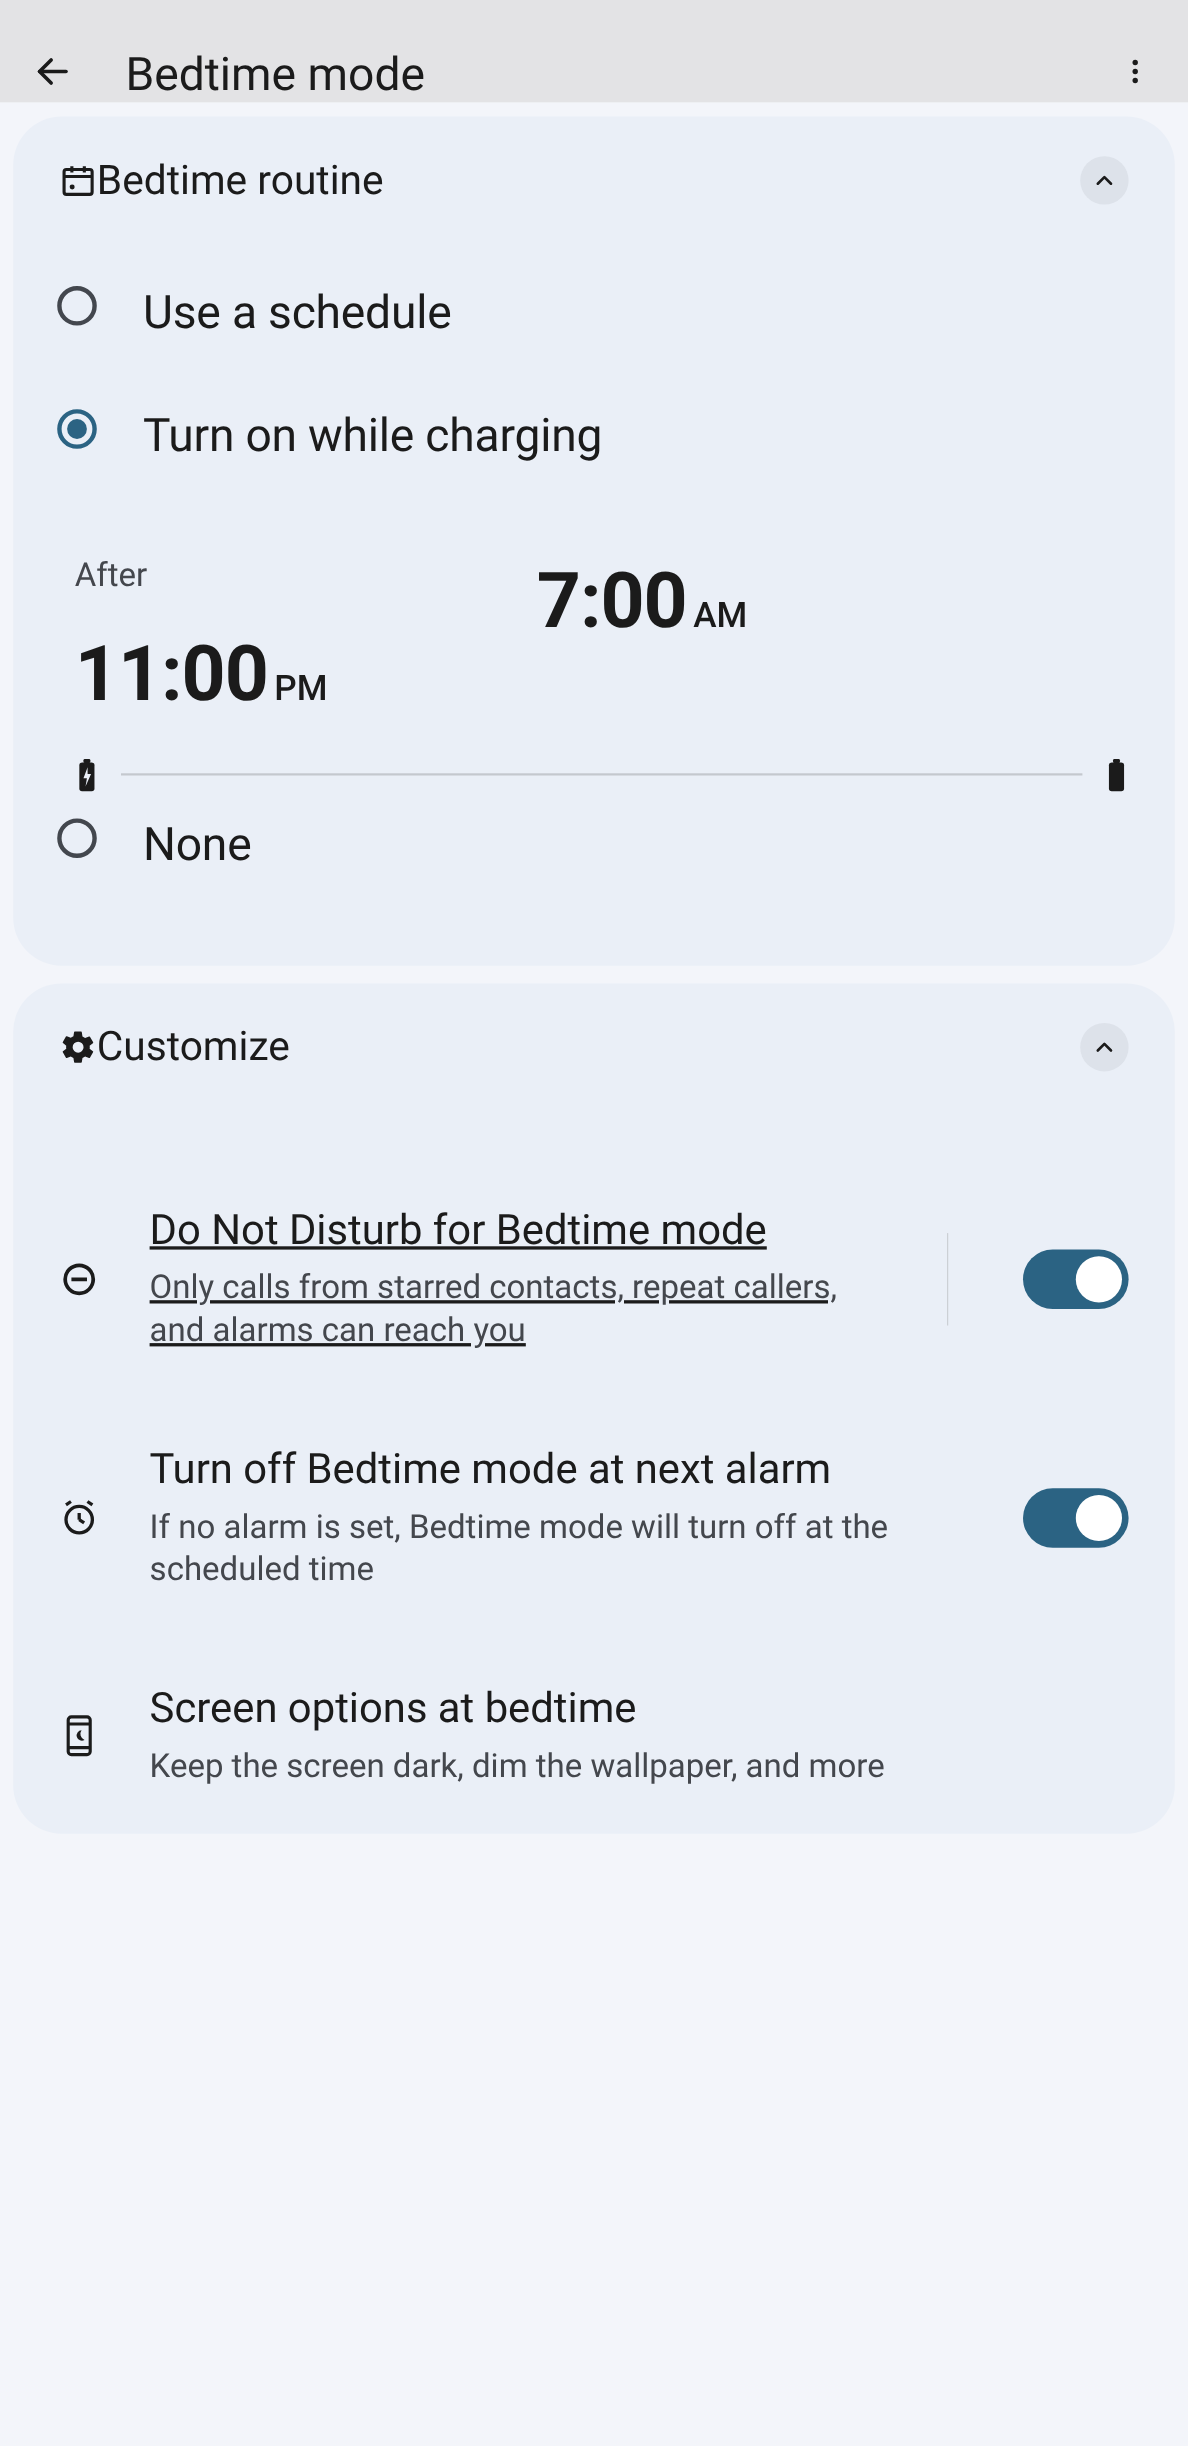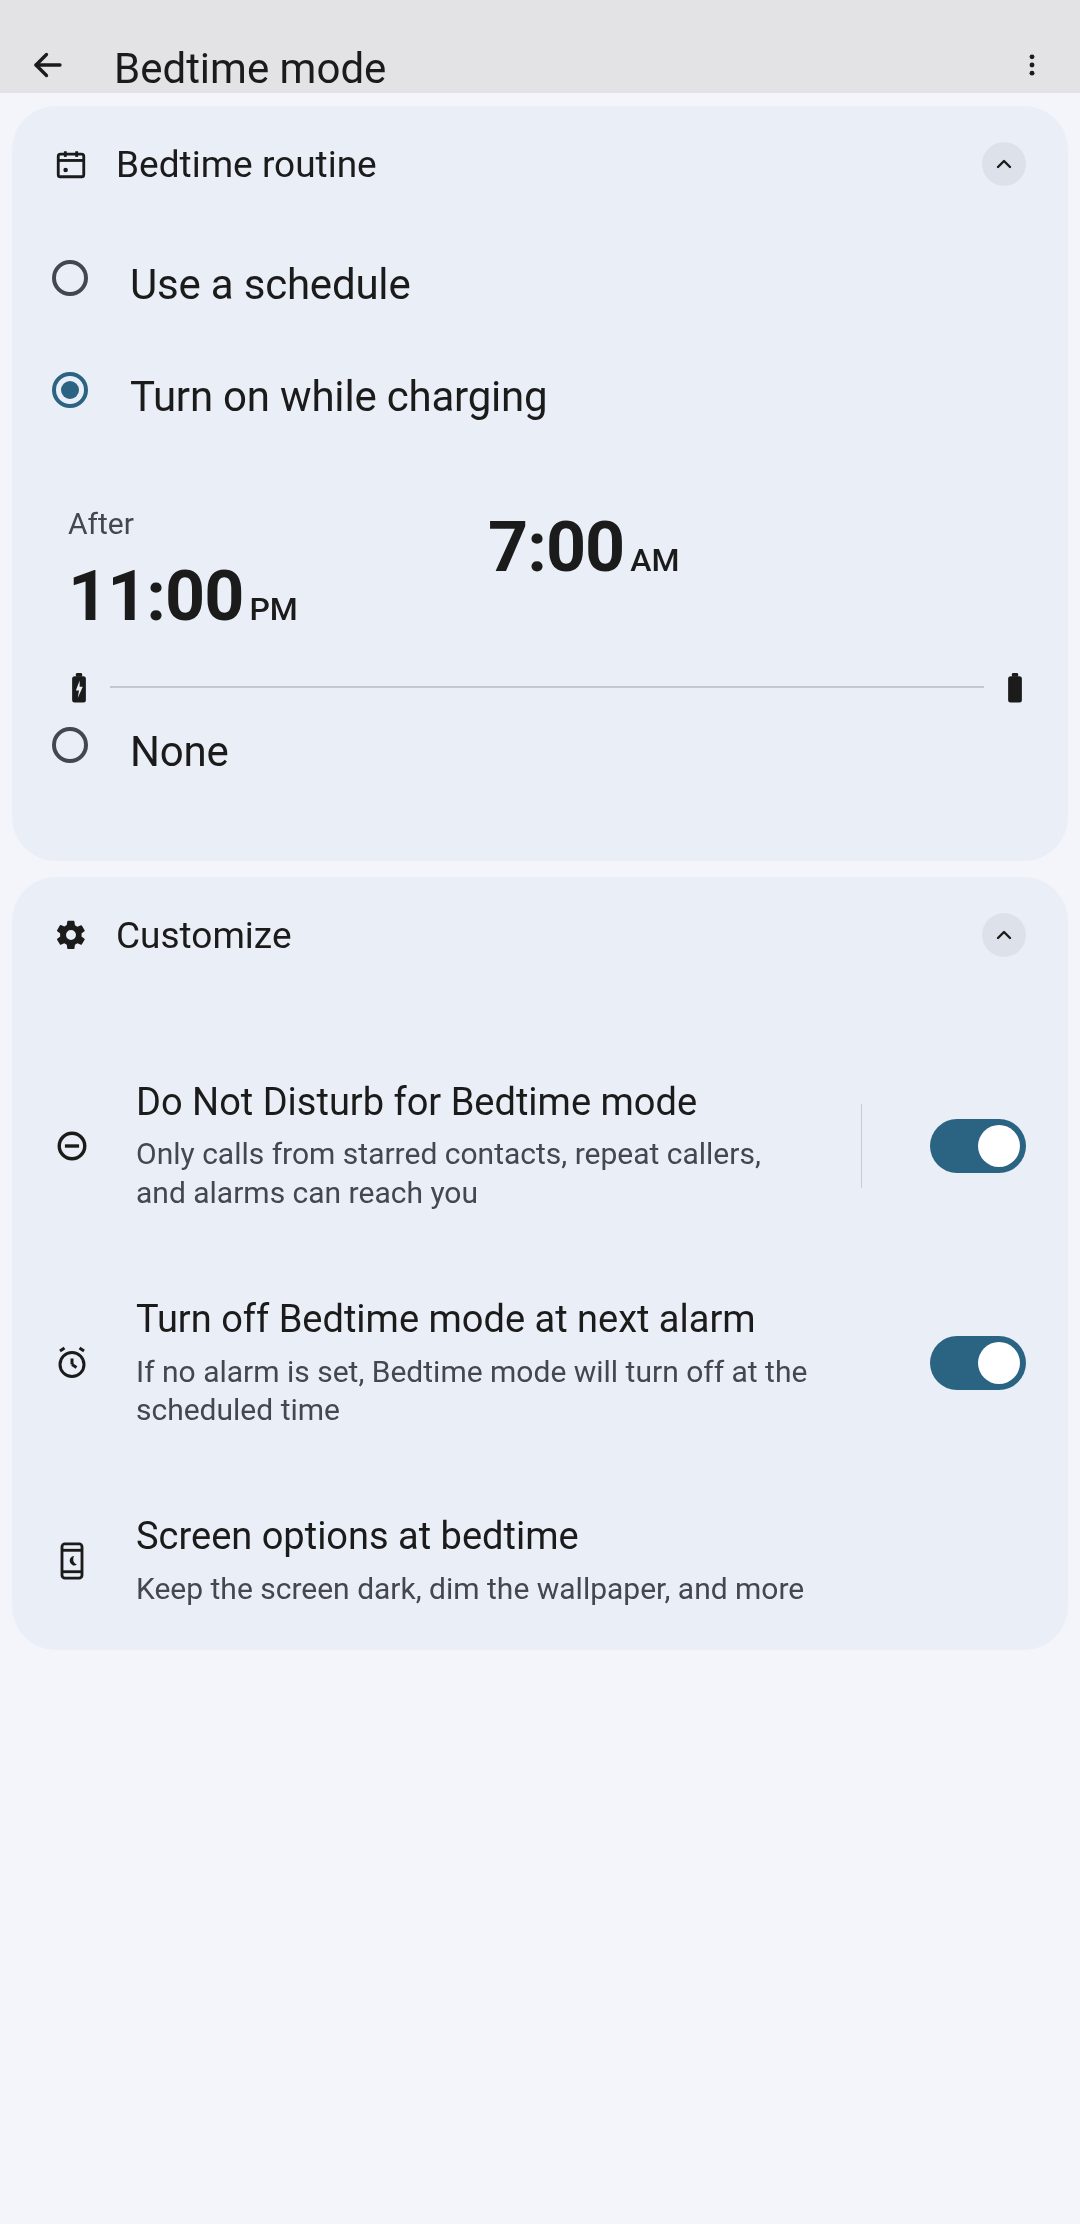--- a/index.html
+++ b/index.html
@@ -46,21 +46,20 @@
     width: 100%;
     margin-bottom: 16px;
     padding: 0 42px;
   }
 
   
   .card-header {
     display: flex;
     align-items: center;
     height: 116px;
-    gap: 28px;
   }
   .card-header .hdr-icon {
     width: 34px; height: 34px;
     display: flex; align-items: center; justify-content: center;
   }
   .card-header .hdr-label {
     font-size: 37px;
     color: #1b1b1b;
     flex: 1;
   }
@@ -110,20 +109,21 @@
     padding-bottom: 10px;
     padding-left: 14px;
   }
   .time-cols {
     display: flex;
   }
   .time-col {
     flex: 0 0 420px;
     display: flex;
     flex-direction: column;
+    gap: 17px;
   }
   .time-col + .time-col { flex: 1; }
   .time-caption {
     font-size: 30px;
     color: #44474d;
     margin-bottom: 14px;
   }
   .time-value-row {
     display: flex;
     align-items: baseline;
@@ -316,21 +316,21 @@
           </svg>
       </span>
       <span class="hdr-label">Customize</span>
       <span class="collapse-btn">
         <svg width="24" height="24" viewBox="0 0 24 24" fill="none" stroke="#1b1b1b" stroke-width="2.4" stroke-linecap="round" stroke-linejoin="round">
             <polyline points="6 15 12 9 18 15"></polyline>
           </svg>
       </span>
     </div>
 
-    <div class="setting-row with-switch" style="margin-top:44px;">
+    <div class="setting-row with-switch" style="margin-top:44px;text-decoration:underline;">
       <span class="row-icon">
         <svg width="34" height="34" viewBox="0 0 24 24" fill="none" stroke="#1b1b1b" stroke-width="2.4">
             <circle cx="12" cy="12" r="9"></circle>
             <line x1="7" y1="12" x2="17" y2="12"></line>
           </svg>
       </span>
       <div class="row-text">
         <div class="row-title">Do Not Disturb for Bedtime mode</div>
         <div class="row-sub">Only calls from starred contacts, repeat callers, and alarms can reach you</div>
       </div>

